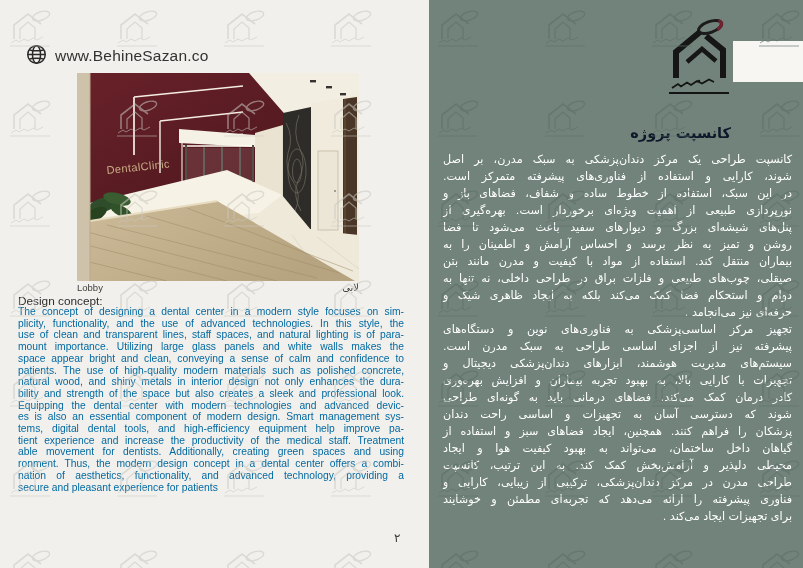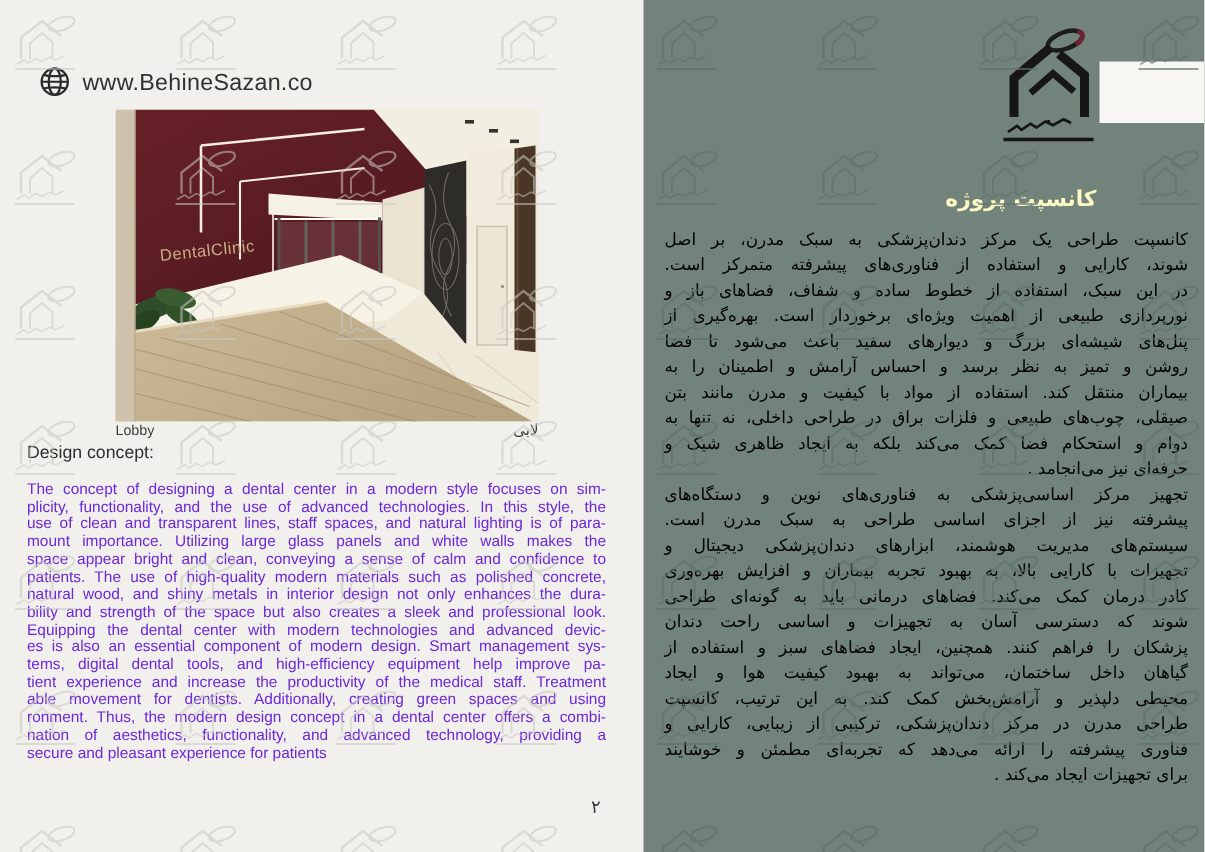--- a/index.html
+++ b/index.html
@@ -14,30 +14,30 @@
 
   .url-row{position:absolute;left:26px;top:44px;display:flex;align-items:flex-end;gap:8px;z-index:2}
   .url-text{font-size:15.5px;color:#313131;letter-spacing:.2px}
 
   .figure{position:absolute;left:77px;top:73px;width:282px;height:208px;z-index:1;line-height:0}
   .caption-row{position:absolute;left:77px;top:282px;width:282px;display:flex;justify-content:space-between;z-index:2}
   .caption-en{font-size:9.5px;color:#3d3d3d}
   .caption-fa{font-family:"DejaVu Sans",sans-serif;font-size:10px;color:#3d3d3d;direction:rtl}
 
   .design-heading{position:absolute;left:18px;top:294px;font-size:11.8px;color:#2d2d2d;z-index:2}
-  .en-body{position:absolute;left:18px;top:321px;width:386px;z-index:2;color:#6d28d9}
+  .en-body{position:absolute;left:18px;top:306px;width:386px;z-index:2;color:#0369a1}
   .en-line{font-size:10.3px;line-height:11.7px;text-align:justify;text-align-last:justify;white-space:nowrap0}
   .en-line.last{text-align-last:left}
 
   .page-num{position:absolute;left:394px;top:531px;font-family:"DejaVu Sans",sans-serif;font-size:12px;color:#3a3a3a;z-index:2}
 
   .logo{position:absolute;left:237px;top:16px;width:66px;height:84px;z-index:2;line-height:0}
   .label-box{position:absolute;left:304px;top:41px;width:70px;height:41px;background:#f7f6f2;z-index:1}
-  .fa-heading{position:absolute;right:72px;top:125px;font-family:"DejaVu Sans",sans-serif;font-weight:bold;font-size:14.5px;color:#fef9c3;direction:rtl;z-index:2}
-  .fa-body{position:absolute;left:14px;top:151px;width:349px;direction:rtl;color:#000000;z-index:2}
+  .fa-heading{position:absolute;right:72px;top:125px;font-family:"DejaVu Sans",sans-serif;font-weight:bold;font-size:14.5px;color:#0f172a;direction:rtl;z-index:2}
+  .fa-body{position:absolute;left:14px;top:151px;width:349px;direction:rtl;color:#ffffff;z-index:2}
   .fa-line{font-family:"DejaVu Sans",sans-serif;font-size:11.2px;line-height:17px;text-align:justify;text-align-last:justify}
   .fa-line.last{text-align-last:right}
 </style>
 </head>
 <body>
 
 <div id="canvas">
 
   <div class="left-page">
 

